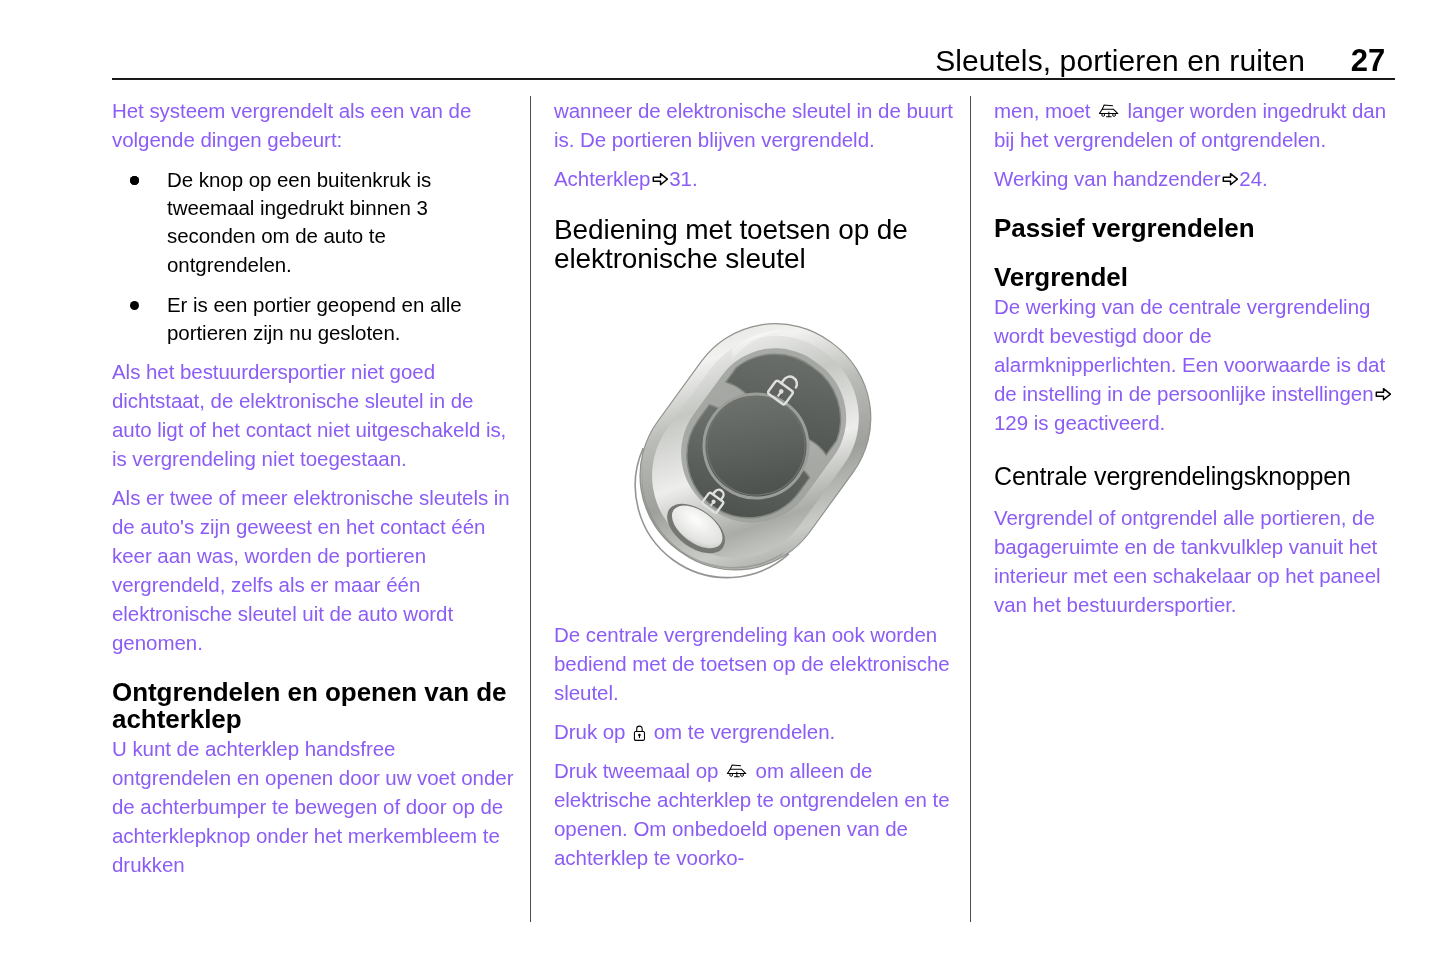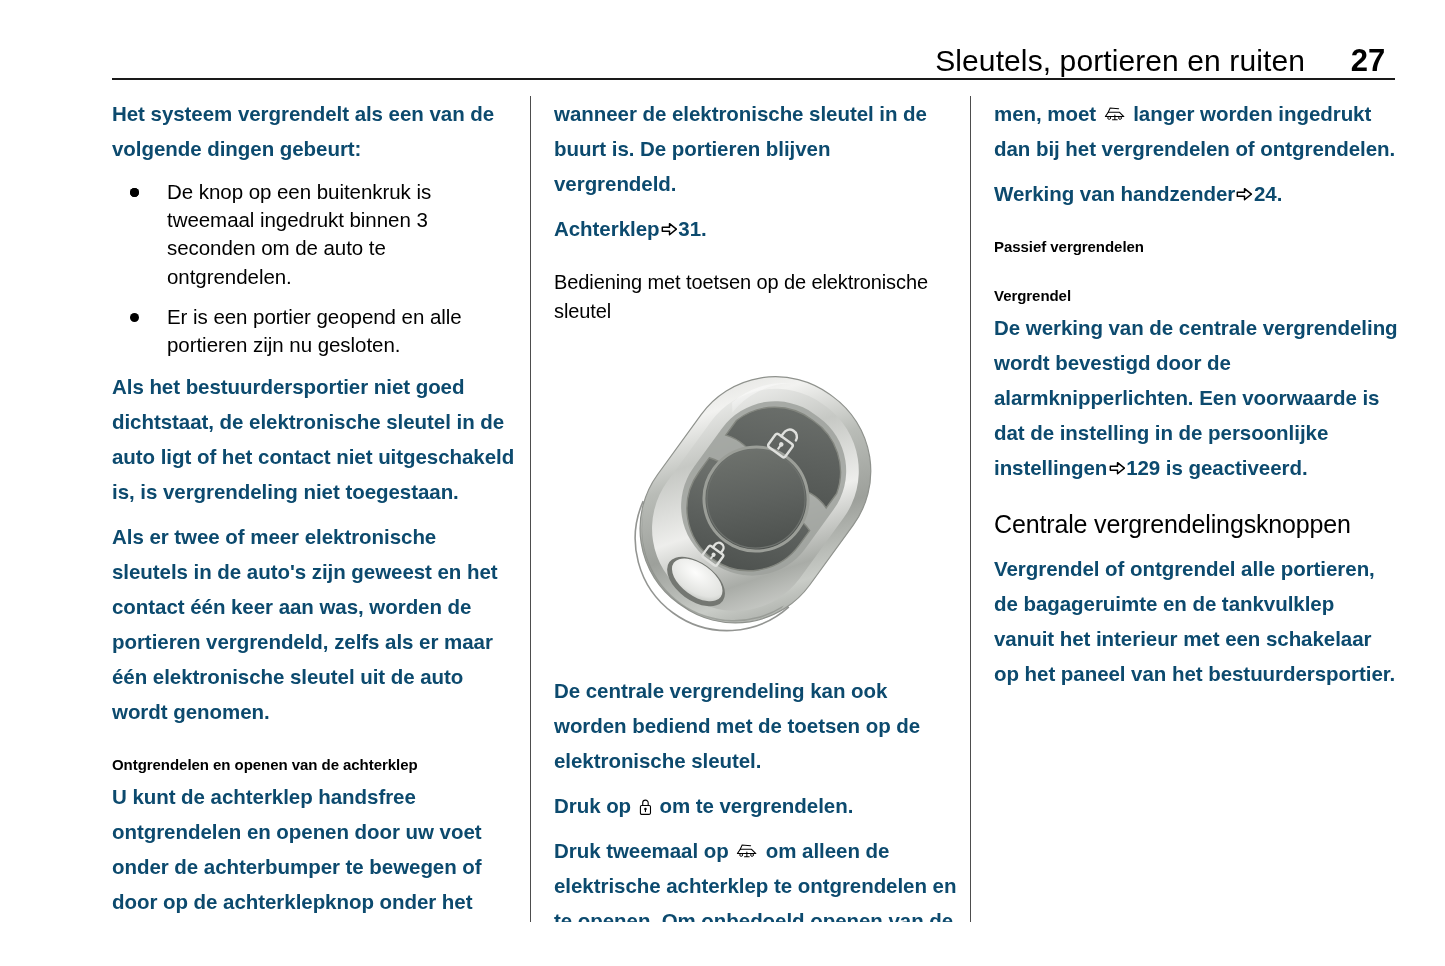--- a/index.html
+++ b/index.html
@@ -83,40 +83,39 @@
     height: 826px;
     border-left: 1.6px solid #4d4d4d;
   }
   .div-1 { left: 418px; }
   .div-2 { left: 858px; }
 
   
   p.para {
     margin: 0 0 10px 0;
     font-size: 20.5px;
-    line-height: 35px;
-    color: #0c4a6e;
+    line-height: 29px;
+    color: #8b5cf6;
     letter-spacing: -0.05px;
-    font-weight: bold;
   }
   p.para.tight { margin-bottom: 0; }
 
   h3.sub-head {
     margin: 0 0 1px 0;
-    font-size: 15px;
+    font-size: 26px;
     font-weight: 700;
     line-height: 27px;
     letter-spacing: -0.05px;
     color: #000;
   }
   h3.sub-head.spaced-above { margin-top: 22px; }
 
   h2.section-head {
     margin: 22px 0 12px 0;
-    font-size: 20px;
+    font-size: 28px;
     font-weight: 400;
     line-height: 29px;
     letter-spacing: -0.1px;
     color: #000;
   }
 
   h2.big-head {
     margin: 24px 0 12px 0;
     font-size: 25px;
     font-weight: 400;

